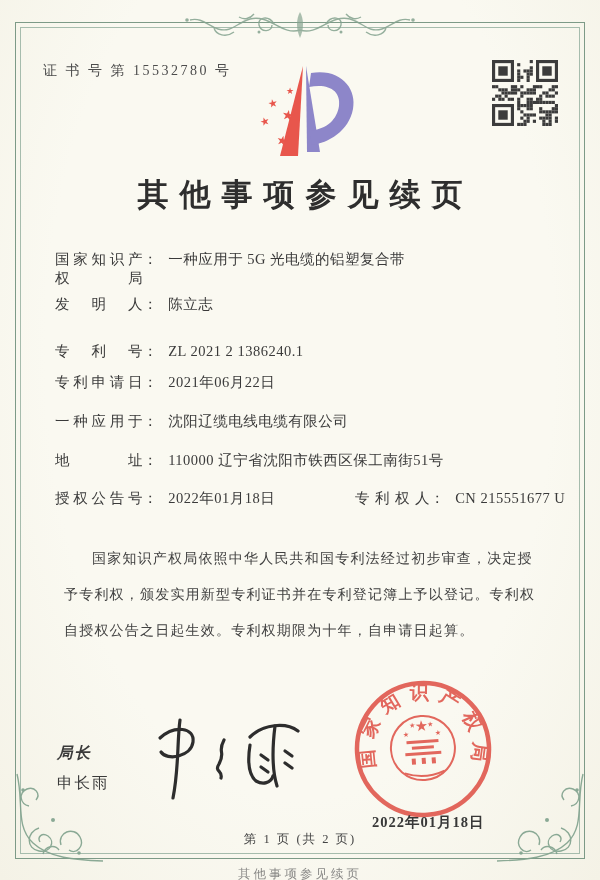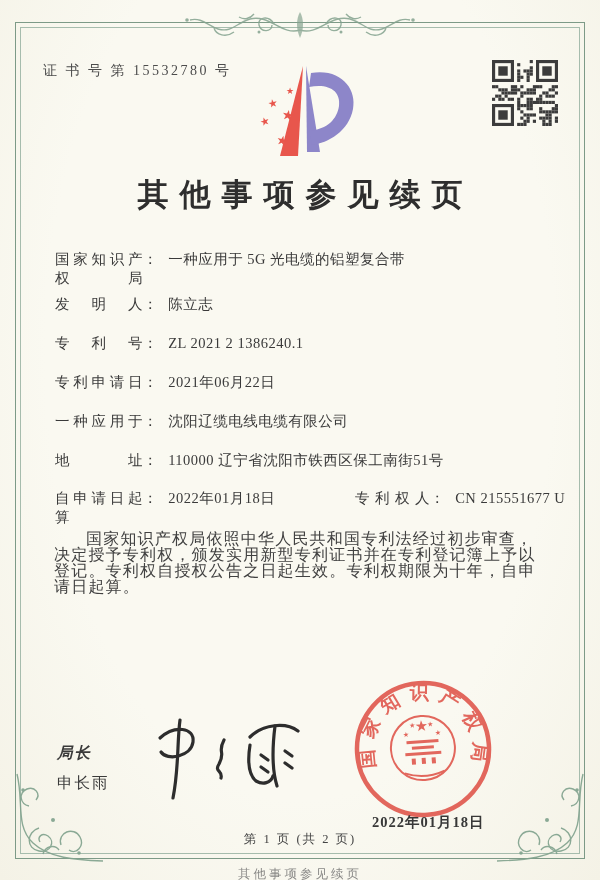--- a/index.html
+++ b/index.html
@@ -47,21 +47,21 @@
     text-align: justify; text-align-last: justify; color: #3a3a3a;
   }
   .field-colon { display: inline-block; }
   .field-value { display: inline-block; margin-left: 6px; color: #3a3a3a; }
   .field-group2 { position: absolute; left: 300px; top: 0; white-space: nowrap; }
   .field-group2 .field-label { width: 75px; }
 
   
   .body-text { position: absolute; left: 47px; top: 524px; width: 508px; }
   .body-text p {
-    margin: 7px; font-size: 16px; line-height: 16px;
+    margin: 17px; font-size: 14px; line-height: 36px;
     letter-spacing: 1.2px; text-indent: 2em; color: #414141;
   }
 
   
   .officer-title { position: absolute; left: 57px; top: 743px; font-size: 15.5px; font-weight: 600; letter-spacing: 2px; font-style: italic; }
   .officer-name  { position: absolute; left: 57px; top: 773px; font-size: 15.5px; font-weight: 400; letter-spacing: 2px; }
   .signature { position: absolute; left: 150px; top: 710px; }
   .seal { position: absolute; left: 348px; top: 674px; width: 150px; height: 150px; transform: rotate(-4deg); }
   .seal-date {
     position: absolute; left: 372px; top: 813px; font-size: 14.5px;
@@ -288,38 +288,38 @@
   <div class="title">其他事项参见续页</div>
 
   <div class="field-row" style="top:250px">
     <span class="field-label">国家知识产权局</span><span class="field-colon">：</span>
     <span class="field-value">一种应用于 5G 光电缆的铝塑复合带</span>
   </div>
   <div class="field-row" style="top:295px">
     <span class="field-label">发明人</span><span class="field-colon">：</span>
     <span class="field-value">陈立志</span>
   </div>
-  <div class="field-row" style="top:334px">
+  <div class="field-row" style="top:342px">
     <span class="field-label">专利号</span><span class="field-colon">：</span>
     <span class="field-value">ZL 2021 2 1386240.1</span>
   </div>
   <div class="field-row" style="top:373px">
     <span class="field-label">专利申请日</span><span class="field-colon">：</span>
     <span class="field-value">2021年06月22日</span>
   </div>
   <div class="field-row" style="top:412px">
     <span class="field-label">一种应用于</span><span class="field-colon">：</span>
     <span class="field-value">沈阳辽缆电线电缆有限公司</span>
   </div>
   <div class="field-row" style="top:451px">
     <span class="field-label">地址</span><span class="field-colon">：</span>
     <span class="field-value">110000 辽宁省沈阳市铁西区保工南街51号</span>
   </div>
   <div class="field-row" style="top:489px">
-    <span class="field-label">自申请日起算</span><span class="field-colon">：</span>
+    <span class="field-label">授权公告号</span><span class="field-colon">：</span>
     <span class="field-value">2022年01月18日</span>
     <span class="field-group2">
       <span class="field-label">专利权人</span><span class="field-colon">：</span>
       <span class="field-value">CN 215551677 U</span>
     </span>
   </div>
 
   <div class="body-text">
     <p>国家知识产权局依照中华人民共和国专利法经过初步审查，决定授予专利权，颁发实用新型专利证书并在专利登记簿上予以登记。专利权自授权公告之日起生效。专利权期限为十年，自申请日起算。</p>
   </div>

